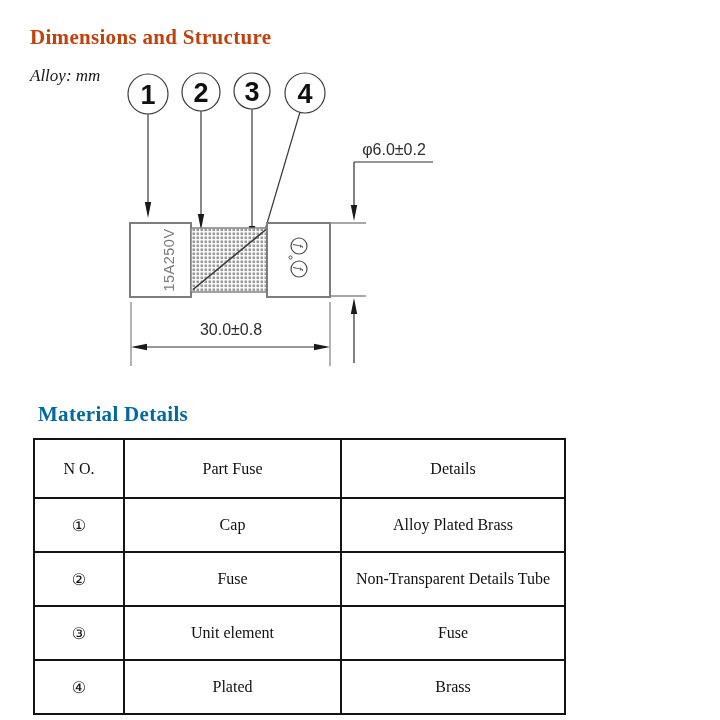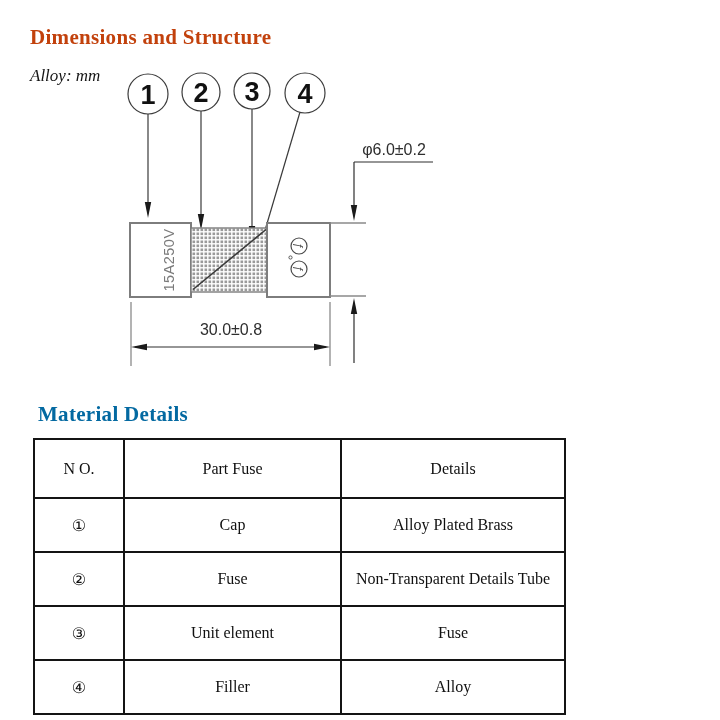--- a/index.html
+++ b/index.html
@@ -139,17 +139,17 @@
       <td>Fuse</td>
       <td>Non-Transparent Details Tube</td>
     </tr>
     <tr>
       <td class="no-cell">③</td>
       <td>Unit element</td>
       <td>Fuse</td>
     </tr>
     <tr>
       <td class="no-cell">④</td>
-      <td>Filler</td>
-      <td>Alloy</td>
+      <td>Plated</td>
+      <td>Brass</td>
     </tr>
   </tbody>
 </table>
 
 </body></html>

